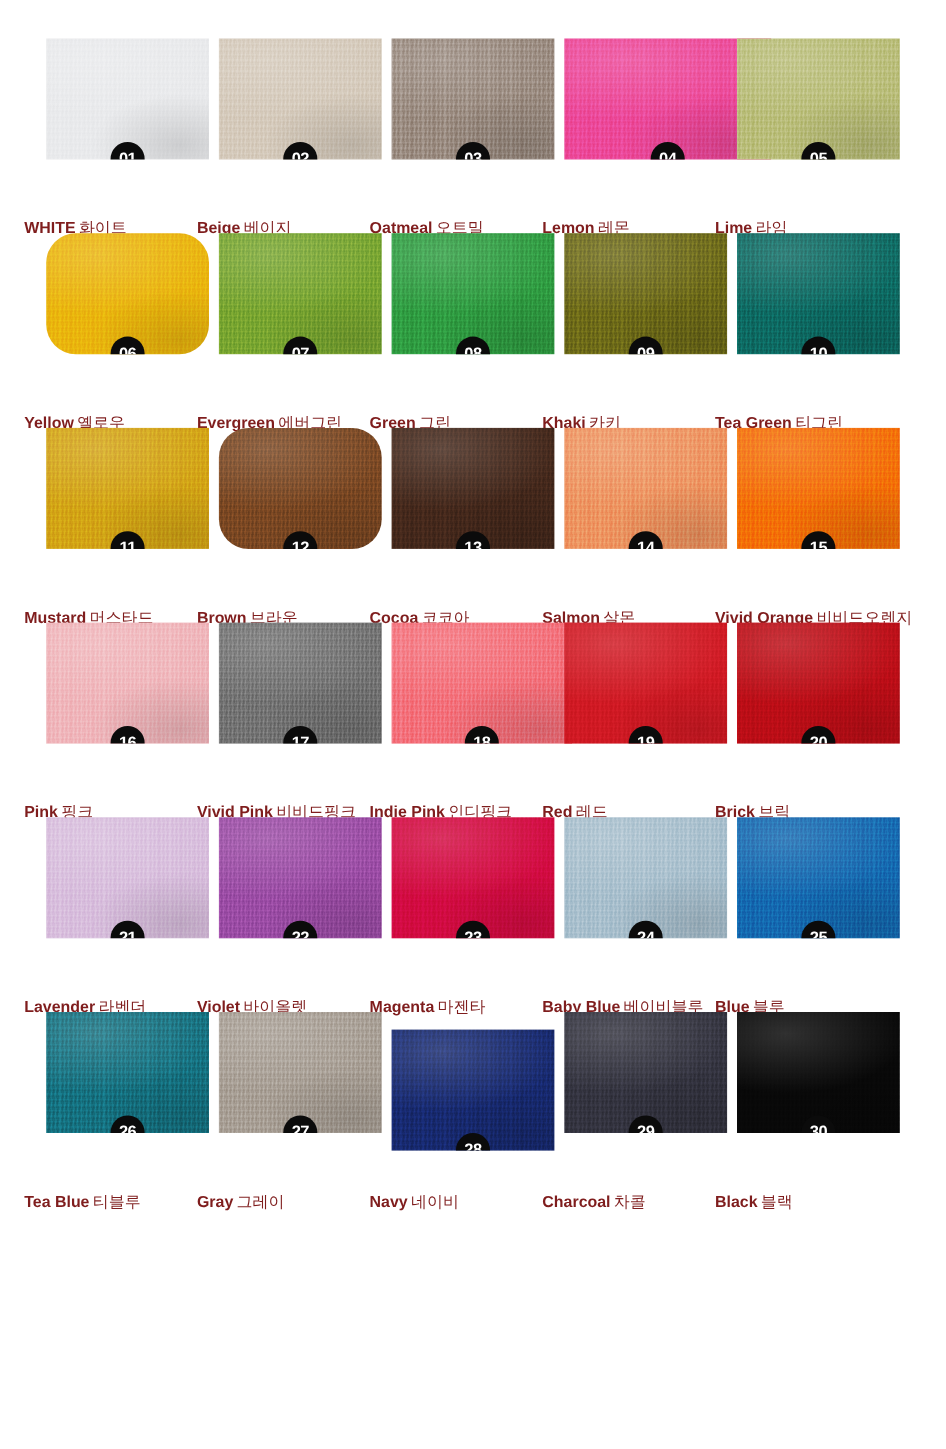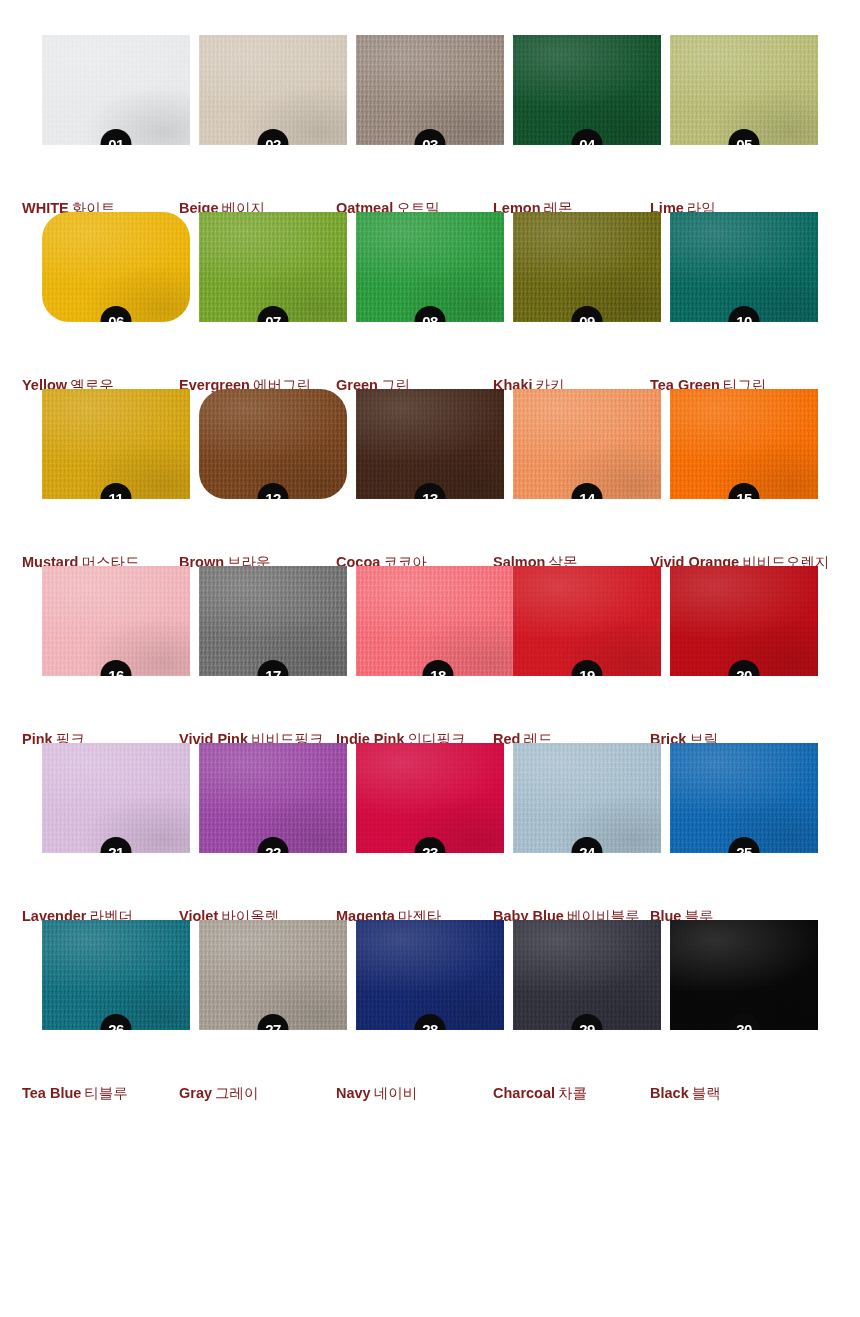--- a/index.html
+++ b/index.html
@@ -154,21 +154,21 @@
       </div>
       <div class="cell">
         <div class="swatch" style="background-color: rgb(154, 139, 128);">
           <div class="tex"></div>
           <div class="shade"></div>
           <div class="badge">03</div>
         </div>
         <div class="label"><span class="en">Oatmeal</span><span class="ko">오트밀</span></div>
       </div>
       <div class="cell">
-        <div class="swatch" style="background-color: #14532d;">
+        <div class="swatch" style="background-color: #ec4899; padding-left: 40px;">
           <div class="tex"></div>
           <div class="shade"></div>
           <div class="badge">04</div>
         </div>
         <div class="label"><span class="en">Lemon</span><span class="ko">레몬</span></div>
       </div>
       <div class="cell">
         <div class="swatch" style="background-color: rgb(185, 189, 121);">
           <div class="tex"></div>
           <div class="shade"></div>
@@ -346,21 +346,21 @@
       </div>
       <div class="cell">
         <div class="swatch" style="background-color: rgb(167, 158, 148);">
           <div class="tex"></div>
           <div class="shade"></div>
           <div class="badge">27</div>
         </div>
         <div class="label"><span class="en">Gray</span><span class="ko">그레이</span></div>
       </div>
       <div class="cell">
-        <div class="swatch" style="background-color: rgb(23, 41, 110);">
+        <div class="swatch" style="background-color: rgb(23, 41, 110); margin-top: 16px;">
           <div class="tex"></div>
           <div class="shade"></div>
           <div class="badge">28</div>
         </div>
         <div class="label"><span class="en">Navy</span><span class="ko">네이비</span></div>
       </div>
       <div class="cell">
         <div class="swatch" style="background-color: rgb(51, 51, 63);">
           <div class="tex"></div>
           <div class="shade"></div>

